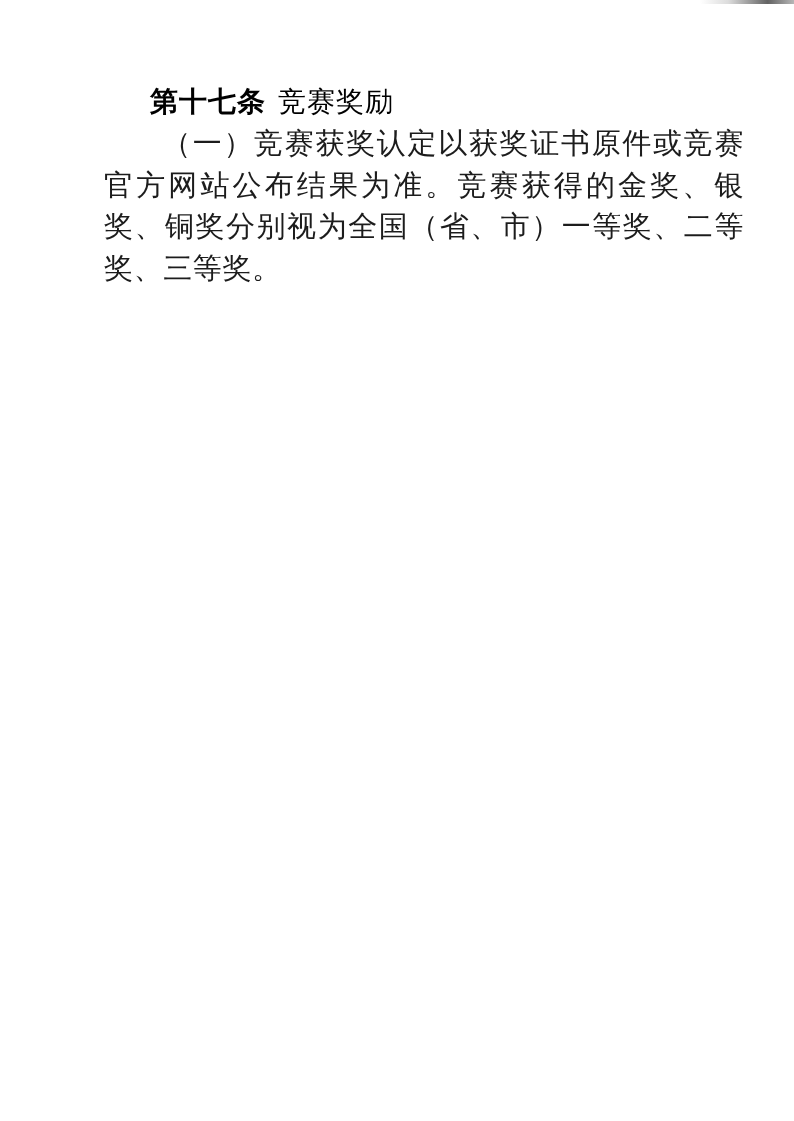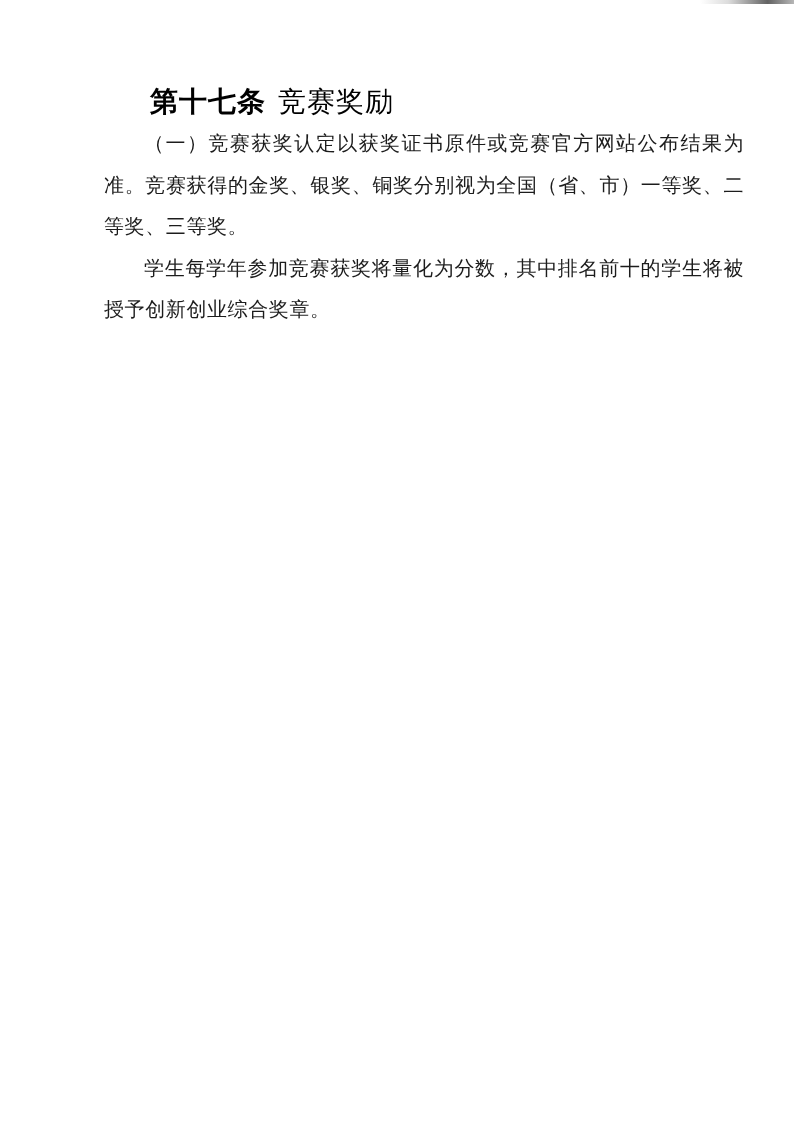--- a/index.html
+++ b/index.html
@@ -42,21 +42,21 @@
     font-weight:700;
     letter-spacing:1px;
   }
   .heading .htitle{
     margin-left:12px;
     font-weight:500;
     letter-spacing:1px;
   }
   .para{
     margin:0;
-    font-size:20px;
+    font-size:29px;
     line-height:41.5px;
     letter-spacing:0.6px;
     text-align:justify;
     text-indent:2em;
     font-weight:400;
   }
   .footer{
     position:absolute;
     top:1008px;left:0;
     width:794px;
@@ -74,20 +74,19 @@
 </head>
 <body>
 
 <div class="page">
   <div class="scan-artifact"></div>
 
   <div class="content">
     <h2 class="heading"><span class="hnum">第十七条</span><span class="htitle">竞赛奖励</span></h2>
     <div id="paragraphs">
         <p class="para">（一）竞赛获奖认定以获奖证书原件或竞赛官方网站公布结果为准。竞赛获得的金奖、银奖、铜奖分别视为全国（省、市）一等奖、二等奖、三等奖。</p>
-        <p class="para">学生每学年参加竞赛获奖将量化为分数，其中排名前十的学生将被授予创新创业综合奖章。</p>
       </div>
   </div>
 
   <div class="footer">
     <span class="pagenum">- 7 -</span>
   </div>
 </div>
 
 </body></html>

